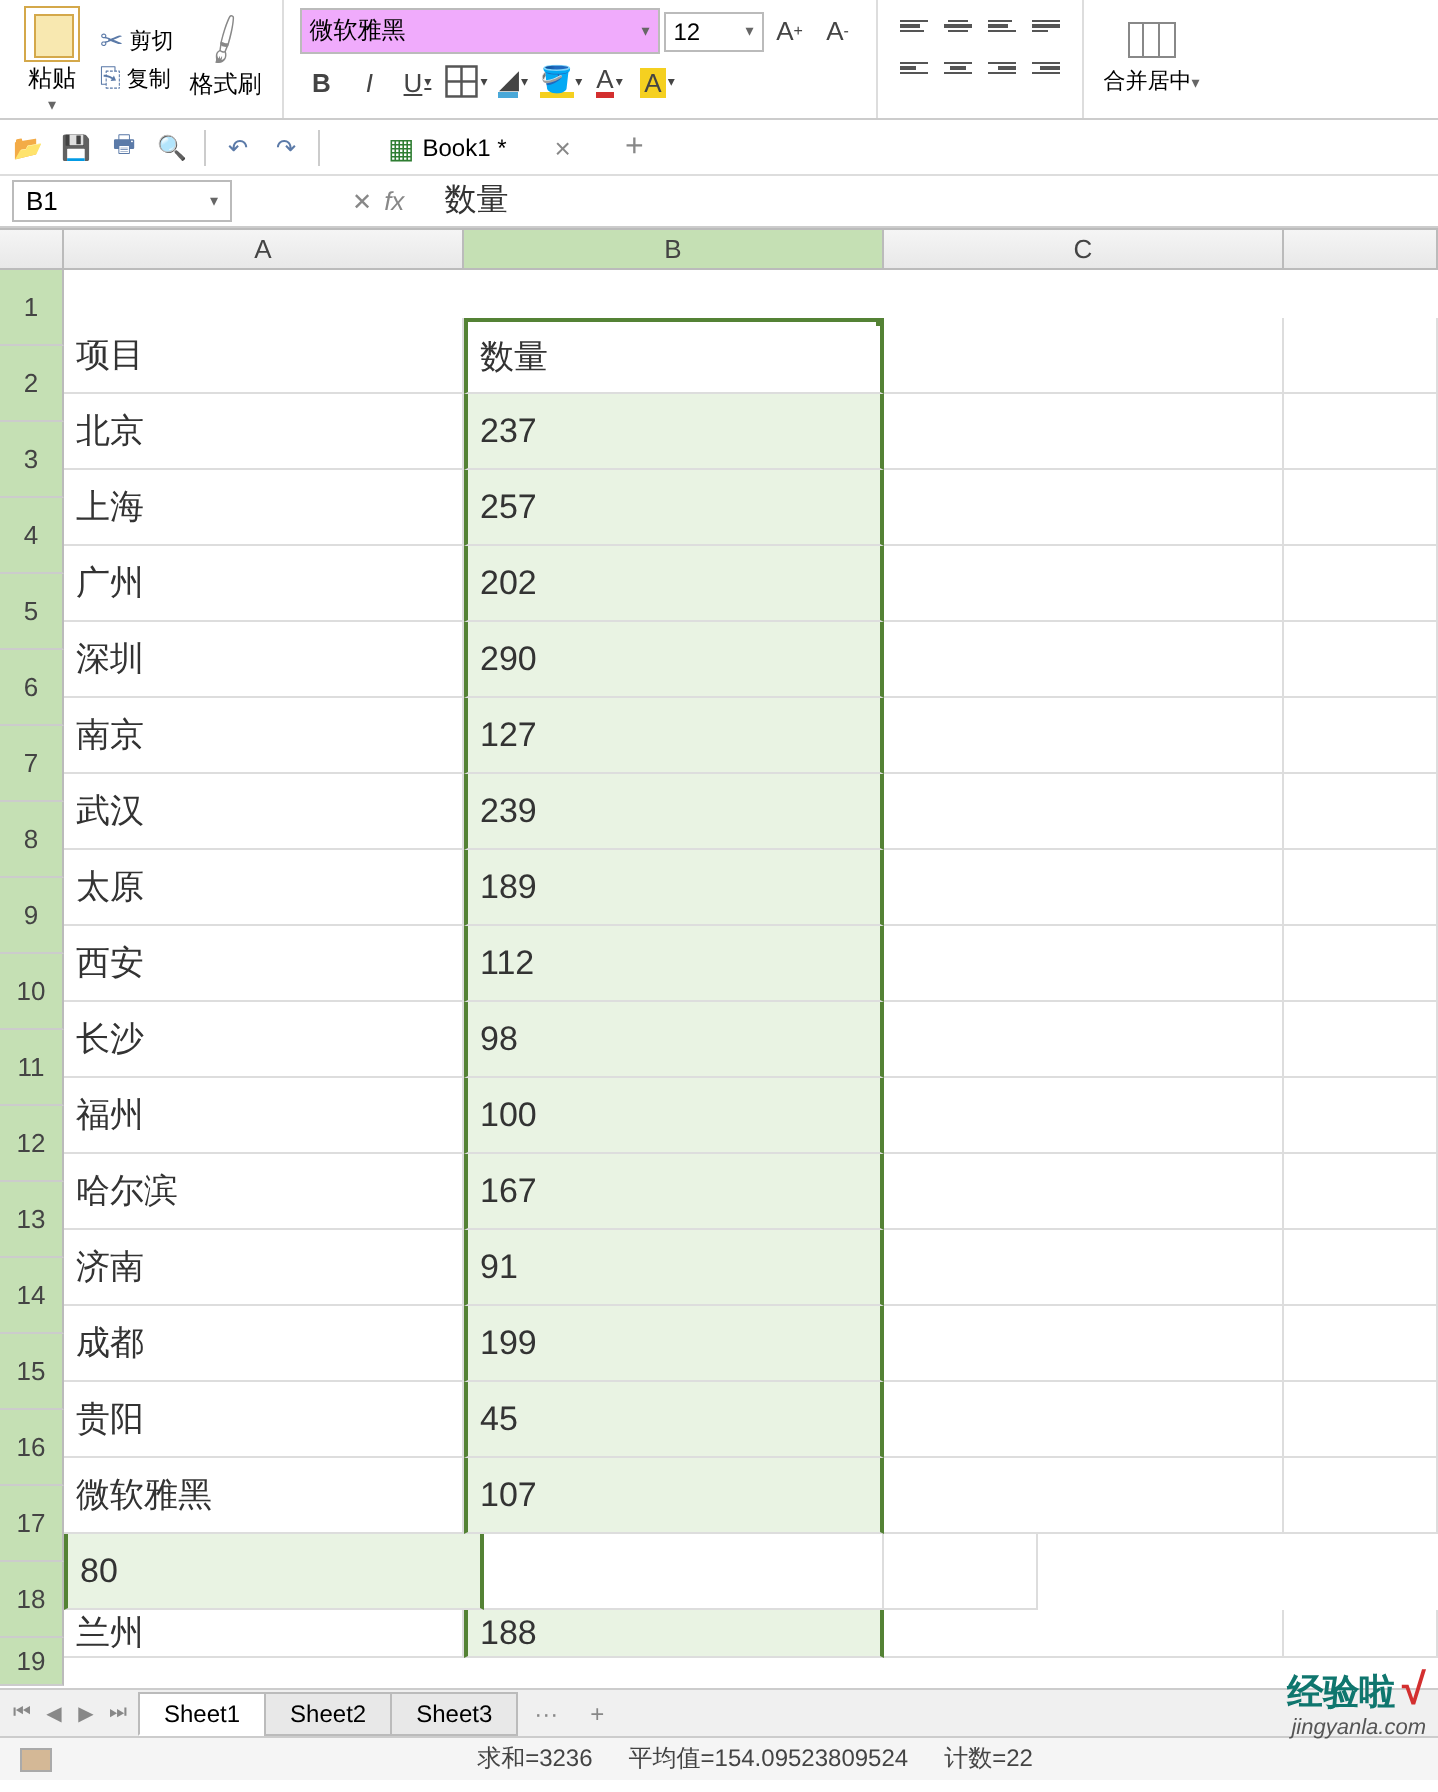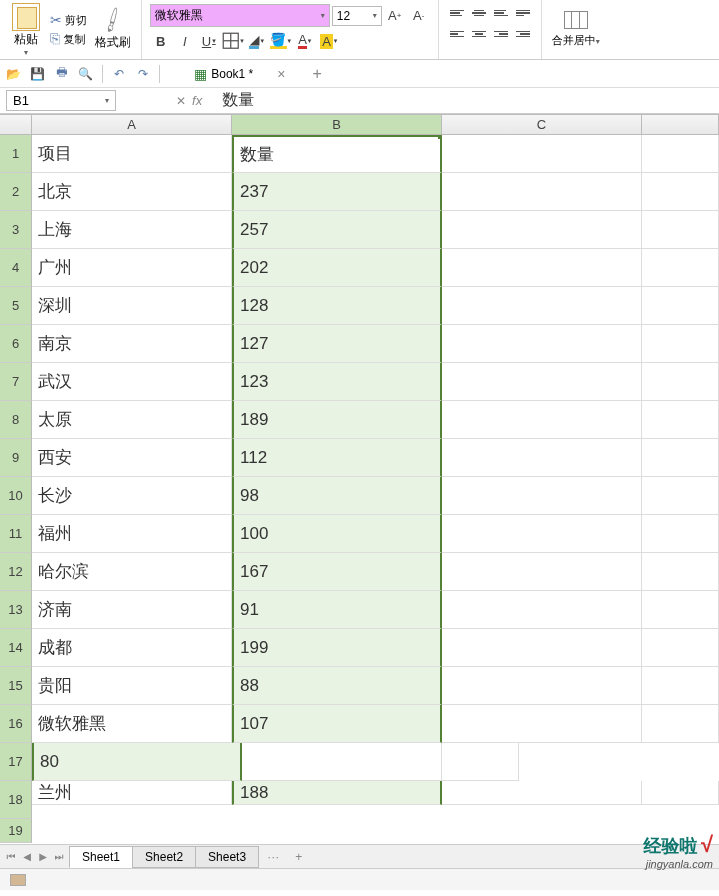--- a/index.html
+++ b/index.html
@@ -61,21 +61,21 @@
   .col-A { width: 200px; }
   .col-B { width: 210px; }
   .col-C { width: 200px; }
   .col-D { width: 77px; }
   
   .grid-body { display: flex; }
   .row-headers { width: 32px; }
   .row-head { height: 38px; border-bottom: 1px solid #ccc; border-right: 1px solid #bbb; display: flex; align-items: center; justify-content: center; font-size: 13px; color: #444; background: linear-gradient(to right, #f5f5f5, #e8e8e8); }
   .row-head.selected { background: #c5e0b4; }
   
-  .cells { flex: 1; }
+  .cells { flex: 1; margin-top: 24px; }
   .cell-row { display: flex; height: 38px; }
   .cell { border-right: 1px solid #ddd; border-bottom: 1px solid #ddd; padding: 4px 6px; font-size: 17px; color: #333; display: flex; align-items: center; overflow: hidden; }
   .cell.col-A { width: 200px; }
   .cell.col-B { width: 210px; background: #e9f3e3; border-right: 2px solid #548235; border-left: 2px solid #548235; }
   .cell.col-B.first-sel { border-top: 2px solid #548235; background: #fff; position: relative; }
   .cell.col-B.first-sel::after { content: ""; position: absolute; right: -4px; top: -4px; width: 6px; height: 6px; background: #548235; }
   .cell.col-C { width: 200px; }
   .cell.col-D { width: 77px; }
   .row-19 .cell { height: 24px; }
   
@@ -320,33 +320,33 @@
           <div class="cell col-D"></div>
         </div>
         <div class="cell-row">
           <div class="cell col-A">广州</div>
           <div class="cell col-B">202</div>
           <div class="cell col-C"></div>
           <div class="cell col-D"></div>
         </div>
         <div class="cell-row">
           <div class="cell col-A">深圳</div>
-          <div class="cell col-B">128</div>
+          <div class="cell col-B">290</div>
           <div class="cell col-C"></div>
           <div class="cell col-D"></div>
         </div>
         <div class="cell-row">
           <div class="cell col-A">南京</div>
           <div class="cell col-B">127</div>
           <div class="cell col-C"></div>
           <div class="cell col-D"></div>
         </div>
         <div class="cell-row">
           <div class="cell col-A">武汉</div>
-          <div class="cell col-B">123</div>
+          <div class="cell col-B">239</div>
           <div class="cell col-C"></div>
           <div class="cell col-D"></div>
         </div>
         <div class="cell-row">
           <div class="cell col-A">太原</div>
           <div class="cell col-B">189</div>
           <div class="cell col-C"></div>
           <div class="cell col-D"></div>
         </div>
         <div class="cell-row">
@@ -380,21 +380,21 @@
           <div class="cell col-D"></div>
         </div>
         <div class="cell-row">
           <div class="cell col-A">成都</div>
           <div class="cell col-B">199</div>
           <div class="cell col-C"></div>
           <div class="cell col-D"></div>
         </div>
         <div class="cell-row">
           <div class="cell col-A">贵阳</div>
-          <div class="cell col-B">88</div>
+          <div class="cell col-B">45</div>
           <div class="cell col-C"></div>
           <div class="cell col-D"></div>
         </div>
         <div class="cell-row">
           <div class="cell col-A">微软雅黑</div>
           <div class="cell col-B">107</div>
           <div class="cell col-C"></div>
           <div class="cell col-D"></div>
         </div>
         <div class="cell-row">
@@ -421,18 +421,23 @@
   </div>
   <div class="sheet-tab active">Sheet1</div>
   <div class="sheet-tab">Sheet2</div>
   <div class="sheet-tab">Sheet3</div>
   <div class="sheet-more">···</div>
   <div class="sheet-more">+</div>
 </div>
 
 <div class="status-bar">
   <div class="status-icon"></div>
+  <div style="flex:1;text-align:center;display:flex;gap:18px;justify-content:center">
+    <span>求和=3236</span>
+    <span>平均值=154.09523809524</span>
+    <span>计数=22</span>
+  </div>
 </div>
 
 <div class="watermark">
   <div><span class="title">经验啦</span> <span class="check">√</span></div>
   <div class="url">jingyanla.com</div>
 </div>
 
 </body></html>

